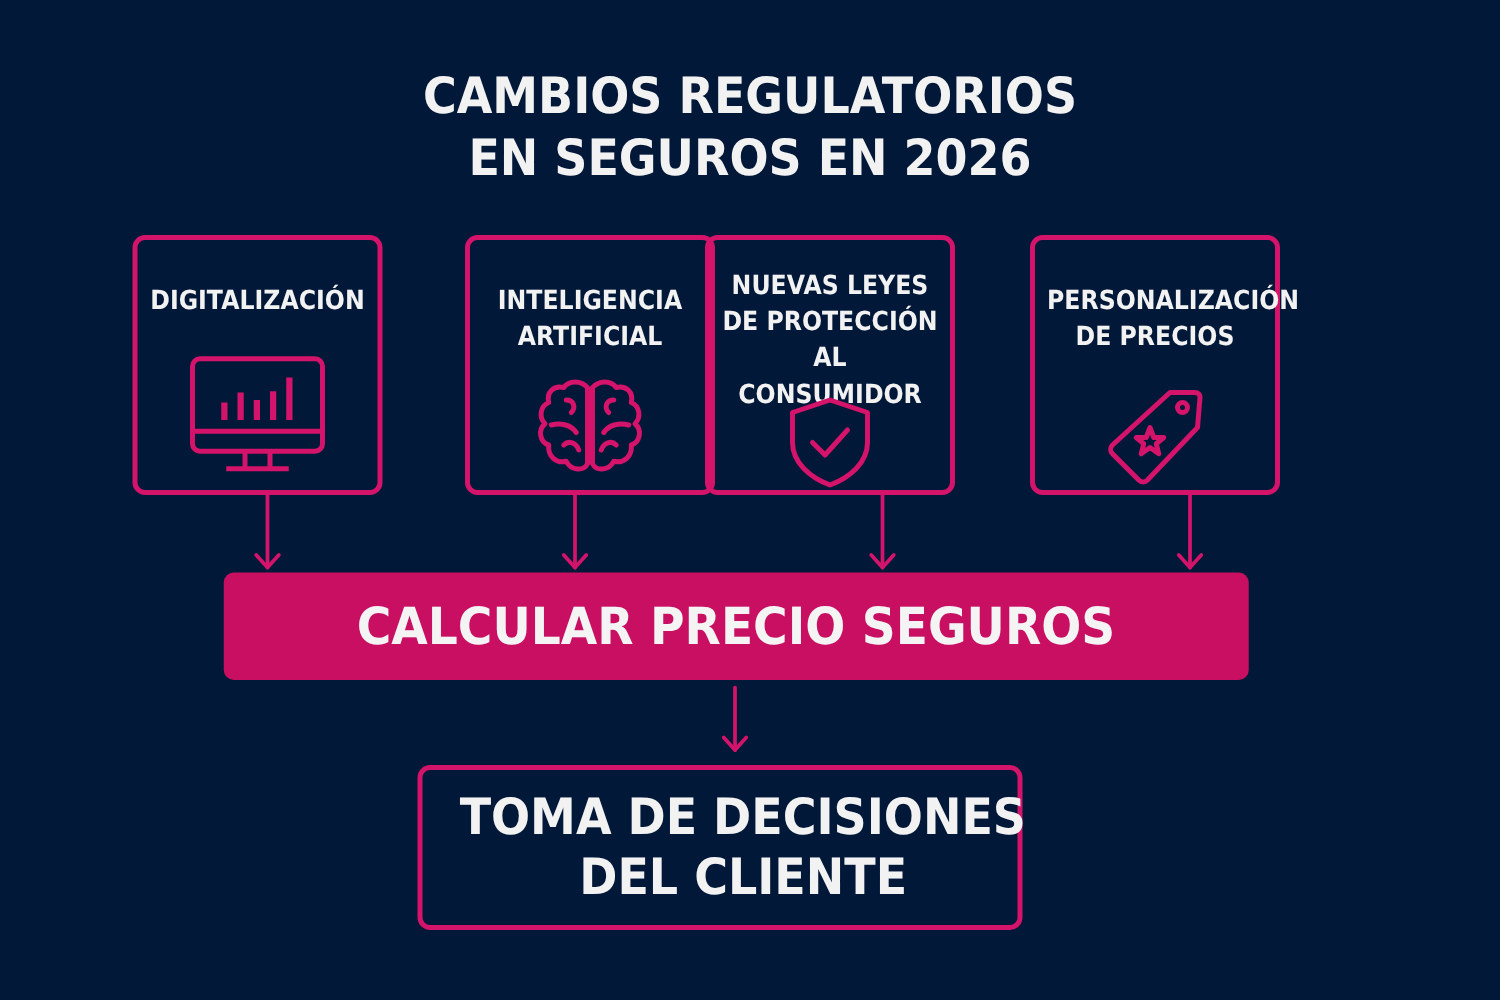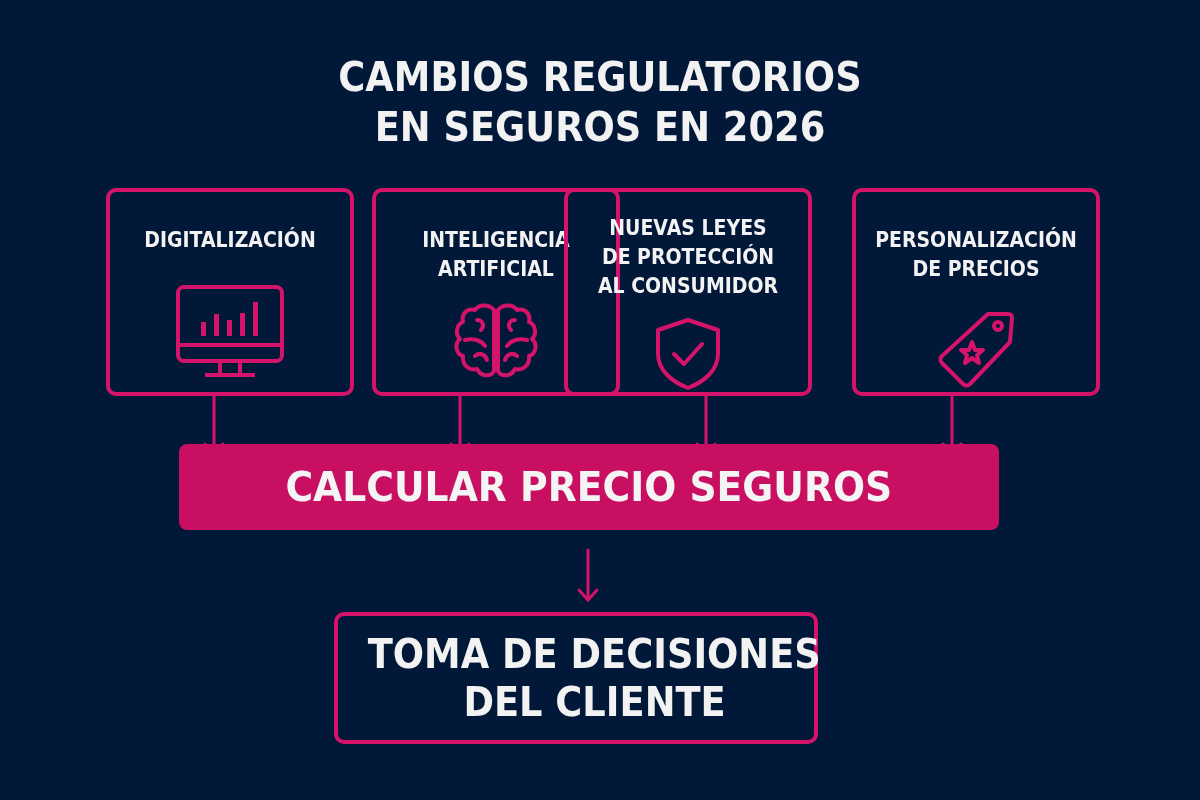--- a/index.html
+++ b/index.html
@@ -10,33 +10,33 @@
     color:#f2f2f2;
     position:relative;
   }
   .title {
     position:absolute; left:0; top:52px; width:1200px;
     text-align:center; font-weight:bold; font-size:40px; line-height:50px;
     letter-spacing:0px; transform:scaleX(0.92);
   }
   .title div { white-space:nowrap; }
   .card {
-    position:absolute; top:188px; width:248px; height:208px;
+    position:absolute; top:188px; width:200px; height:208px;
     border:4px solid #d4136a; border-radius:10px; box-sizing:border-box;
   }
   .card-label {
     position:absolute; left:0; right:0; top:34px;
     text-align:center; font-weight:bold; font-size:21px; line-height:29px;
     white-space:pre-line; transform:scaleX(0.9);
   }
   .card.three-line .card-label { top:22px; }
   .card-icon { position:absolute; left:50%; transform:translateX(-50%); }
   .conn { position:absolute; }
   .main {
-    position:absolute; left:179px; top:444px; width:820px; height:86px;
+    position:absolute; left:179px; top:458px; width:820px; height:86px;
     background:#c80f61; border-radius:8px;
     display:flex; align-items:center; justify-content:center;
   }
   .main span {
     font-weight:bold; font-size:41px; color:#f4f4f4; white-space:nowrap;
     transform:scaleX(0.92); display:inline-block;
   }
   .result {
     position:absolute; left:334px; top:612px; width:484px; height:132px;
     border:4px solid #d4136a; border-radius:10px; box-sizing:border-box;
@@ -91,21 +91,21 @@
 <div class="card three-line" style="left:564px;">
   <div class="card-label">NUEVAS LEYES
 DE PROTECCIÓN
 AL CONSUMIDOR</div>
   <svg class="card-icon" style="top:124px;" width="72" height="76" viewBox="0 0 72 76">
     <path d="M36 4 L66 14 L66 38 C66 54 52 66 36 72 C20 66 6 54 6 38 L6 14 Z" fill="none" stroke="#d4136a" stroke-width="4" stroke-linejoin="round"></path>
     <path d="M22 38 L32 48 L50 28" fill="none" stroke="#d4136a" stroke-width="4" stroke-linecap="round" stroke-linejoin="round"></path>
   </svg>
 </div>
 
-<div class="card" style="left:852px;">
+<div class="card" style="left:824px;">
   <div class="card-label">PERSONALIZACIÓN
 DE PRECIOS</div>
   <svg class="card-icon" style="top:116px;" width="84" height="84" viewBox="0 0 84 84">
     <g fill="none" stroke="#d4136a" stroke-width="4" stroke-linejoin="round">
       <path d="M54 6 L74 6 C77 6 78 8 78 10 L76 34 L36 76 C34 78 31 78 29 76 L8 55 C6 53 6 50 8 48 Z"></path>
       <circle cx="64" cy="18" r="4"></circle>
       <path d="M38 34 L41 42 L49 42 L43 47 L45 55 L38 50 L31 55 L33 47 L27 42 L35 42 Z"></path>
     </g>
   </svg>
 </div>

